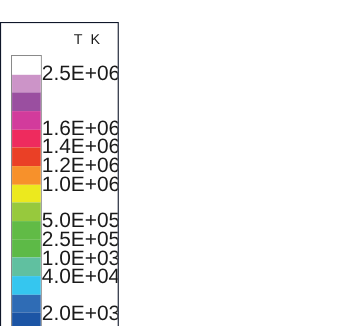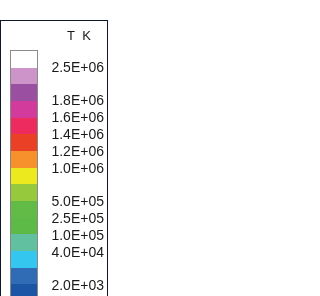--- a/index.html
+++ b/index.html
@@ -53,21 +53,21 @@
     left: 37px;
     top: 29px;
     width: 67px;
     height: 252px;
   }
   .tick-label {
     position: absolute;
     right: 1px;
     width: 66px;
     text-align: right;
-    font-size: 14px;
+    font-size: 19px;
     color: #1a1a1a;
     line-height: 13px;
     white-space: nowrap;
     transform: translateY(-50%);
   }
 </style>
 </head>
 <body>
 
 <div id="legend-root">
@@ -87,25 +87,24 @@
       <div class="swatch" style="background: rgb(97, 187, 70);"></div>
       <div class="swatch" style="background: rgb(93, 186, 71);"></div>
       <div class="swatch" style="background: rgb(96, 192, 160);"></div>
       <div class="swatch" style="background: rgb(53, 198, 239);"></div>
       <div class="swatch" style="background: rgb(47, 108, 181);"></div>
       <div class="swatch" style="background: rgb(28, 85, 165);"></div>
     </div>
 
   <div id="tick-labels">
       <div class="tick-label" style="top: 6.66667%;">2.5E+06</div>
-      <div class="tick-label" style="top: 20%;">1.8E+06</div>
       <div class="tick-label" style="top: 26.6667%;">1.6E+06</div>
       <div class="tick-label" style="top: 33.3333%;">1.4E+06</div>
       <div class="tick-label" style="top: 40%;">1.2E+06</div>
       <div class="tick-label" style="top: 46.6667%; padding-left: 44px;">1.0E+06</div>
       <div class="tick-label" style="top: 60%;">5.0E+05</div>
       <div class="tick-label" style="top: 66.6667%;">2.5E+05</div>
-      <div class="tick-label" style="top: 73.3333%;">1.0E+05</div>
+      <div class="tick-label" style="top: 73.3333%;">1.0E+03</div>
       <div class="tick-label" style="top: 80%;">4.0E+04</div>
       <div class="tick-label" style="top: 93.3333%;">2.0E+03</div>
     </div>
 
 </div>
 
 </body></html>

